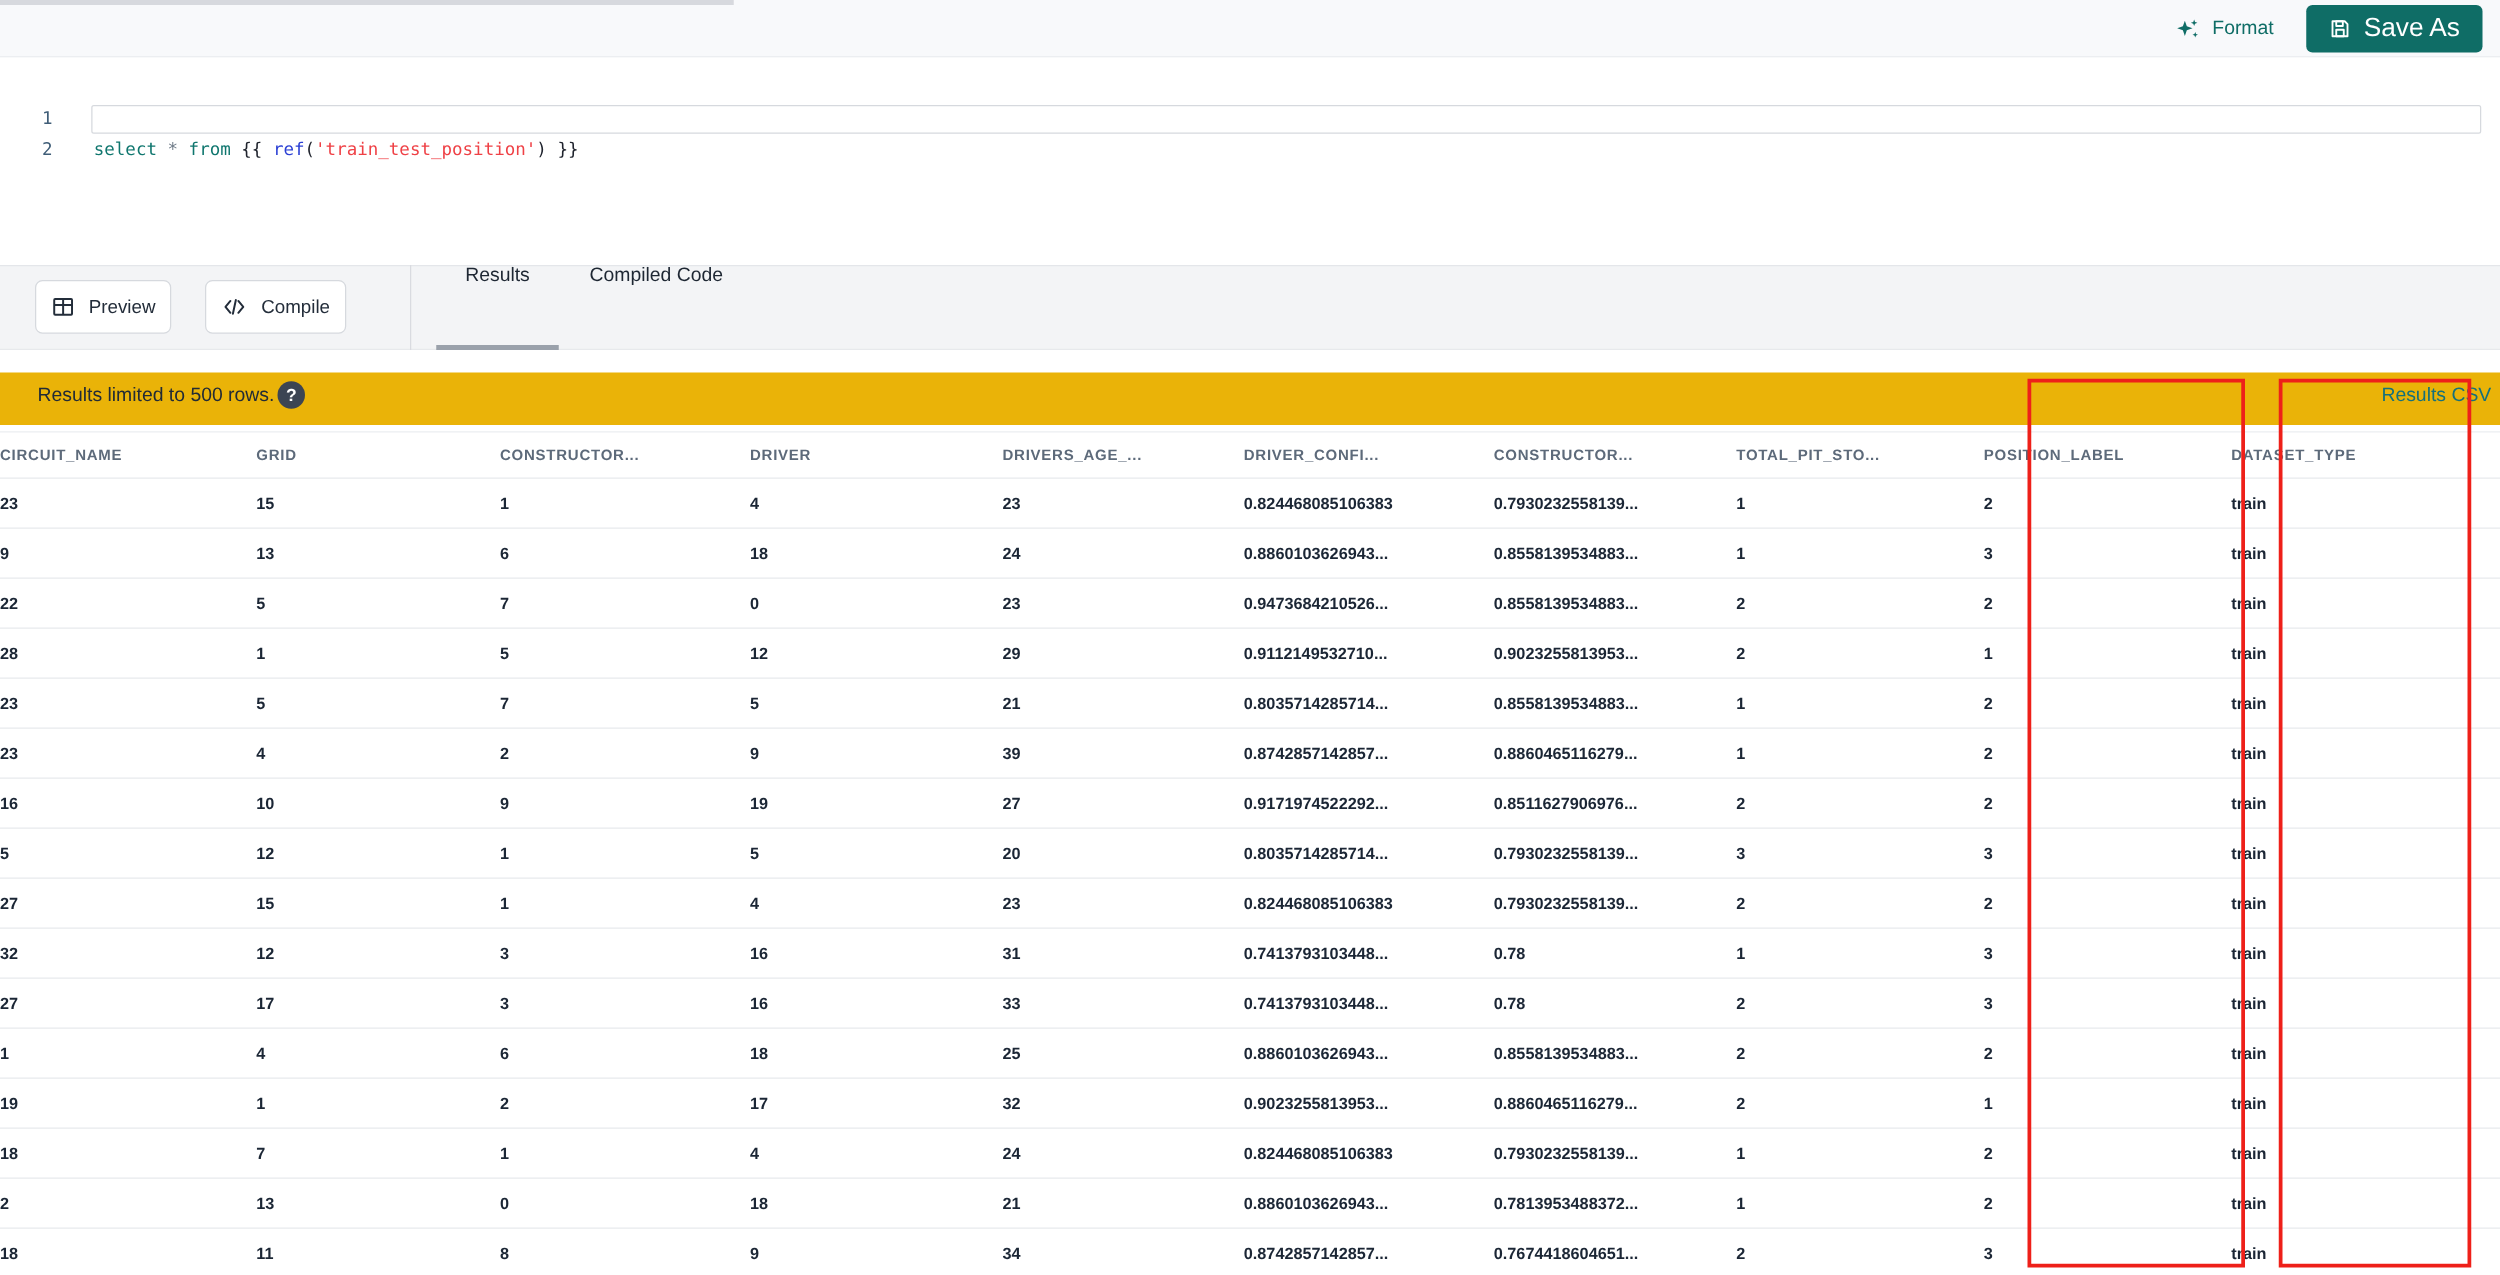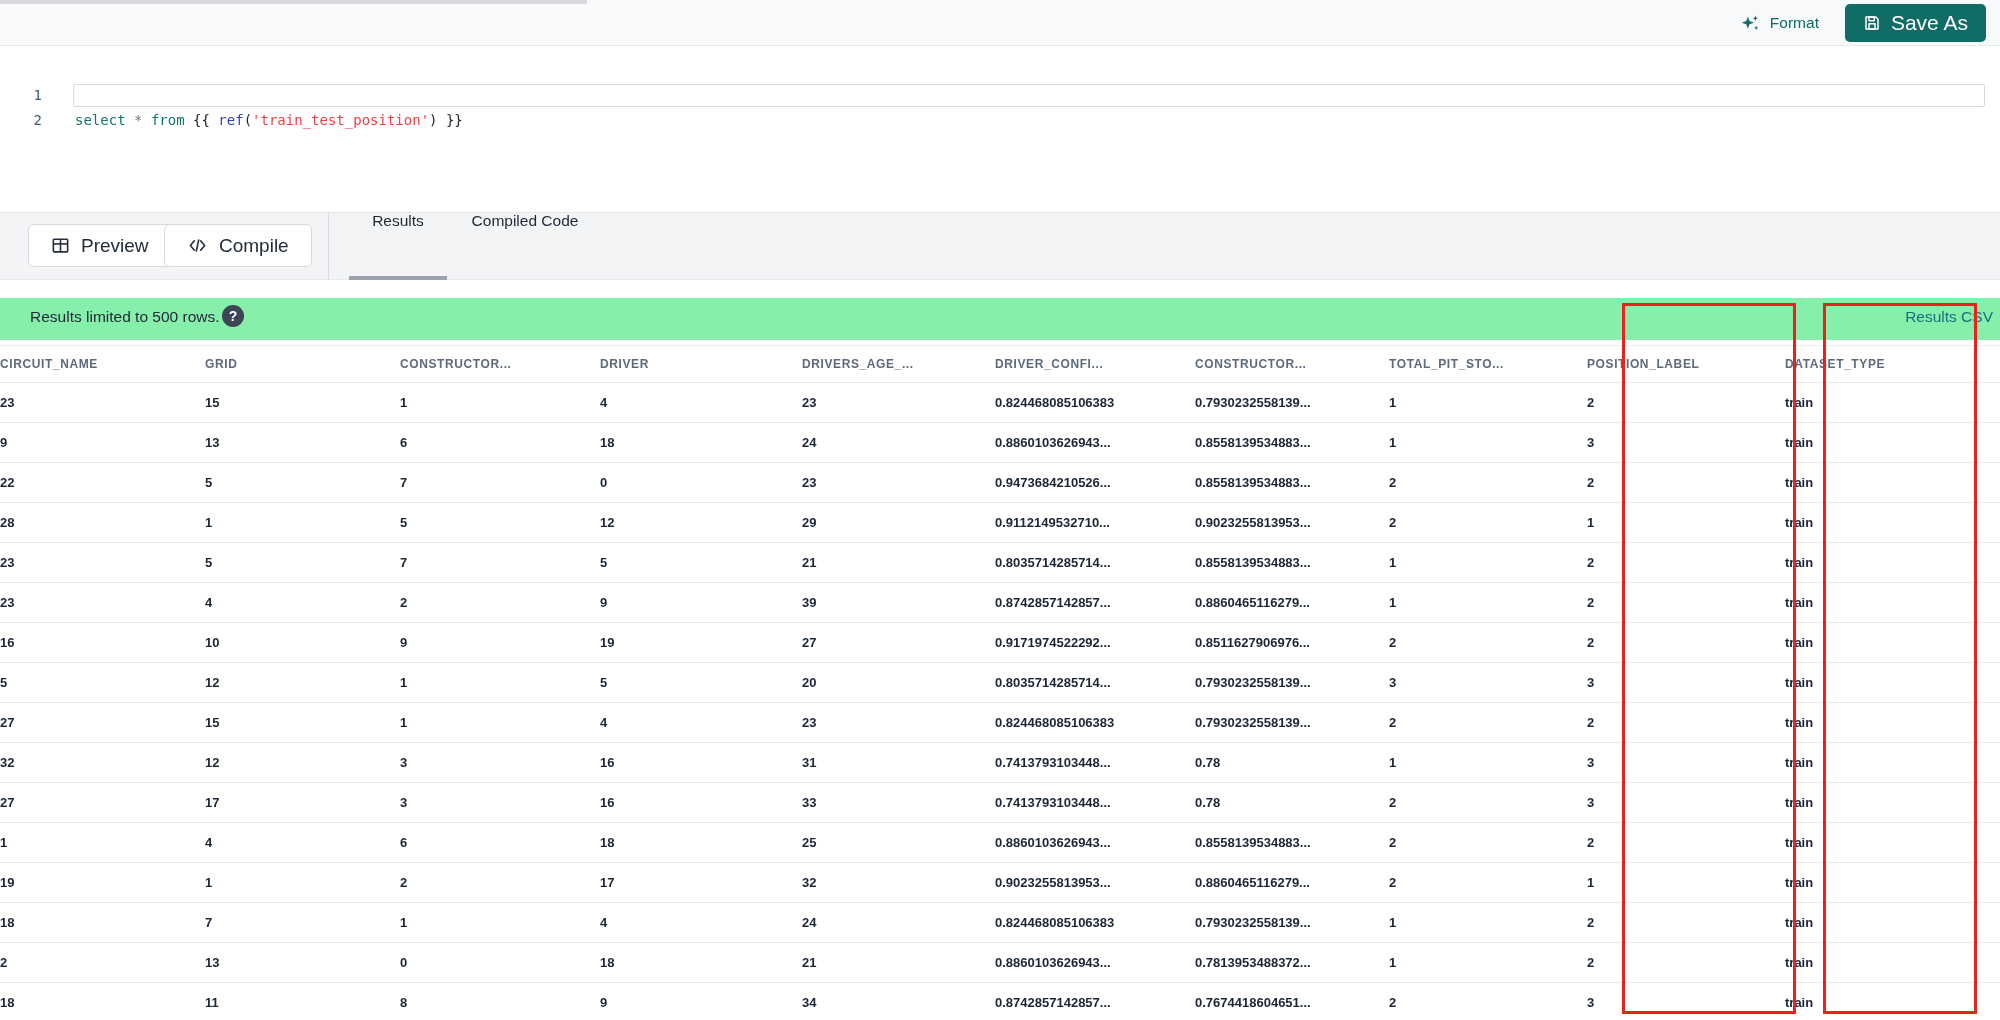--- a/index.html
+++ b/index.html
@@ -34,33 +34,33 @@
   .tok-br  { color:#20242e; }
   .tok-str { color:#ef4146; }
   .active-line-box { position:absolute; left:73px; top:1px; width:1912px; height:23px;
                      border:1px solid #d6d9de; border-radius:2px; background:#fff; }
 
   
   .band { position:absolute; left:0; top:212px; width:2000px; height:86px; background:#fff; }
   .band-gray { position:absolute; left:0; top:0; width:2000px; height:68px; background:#f3f4f6;
                border-top:1px solid #e4e6ea; border-bottom:1px solid #e7e9ec; }
   .btn { position:absolute; top:12px; height:43px; display:flex; align-items:center; gap:11px;
-         background:#fff; border:1px solid #d6d9de; border-radius:6px; padding:0 22px;
-         font-size:19px; color:#232d3a; font-family:"Liberation Sans", sans-serif; cursor:pointer; }
+         background:#fff; border:1px solid #d6d9de; border-radius:6px; padding:0 12px;
+         font-size:15px; color:#232d3a; font-family:"Liberation Sans", sans-serif; cursor:pointer; }
   .btn-preview { left:28px; }
   .btn-compile { left:164px; }
   .band-divider { position:absolute; left:328px; top:0; width:1px; height:68px; background:#d9dbe0; }
   .tab { position:absolute; top:0; height:68px; display:flex; align-items:flex-start; justify-content:center;
          font-size:15.5px; color:#1e2733; cursor:pointer; }
   .tab-results { left:349px; width:98px; }
   .tab-compiled { left:460px; width:130px; }
   .tab-underline { position:absolute; left:349px; top:64px; width:98px; height:4px; background:#9aa1ab; }
 
   
-  .results-bar { position:absolute; left:0; top:298px; width:2000px; height:42px; background:#86efac; }
+  .results-bar { position:absolute; left:0; top:298px; width:2000px; height:42px; background:#eab308; }
   .limit-text { position:absolute; left:30px; top:10px; font-size:15.5px; color:#222b36; }
   .help-icon { position:absolute; left:222px; top:7px; width:22px; height:22px; border-radius:50%;
                background:#3c4553; color:#fff; font-size:14px; font-weight:bold;
                display:flex; align-items:center; justify-content:center; cursor:pointer; }
   .download-csv { position:absolute; right:7px; top:10px; font-size:15.5px; color:#15707b; cursor:pointer; }
 
   
   .table { position:absolute; left:0; top:345px; width:2000px; }
   .trow { display:grid; grid-template-columns:205px 195px 200px 202px 193px 200px 194px 198px 198px 1fr;
           border-top:1px solid #e8eaed; background:#fff; }

